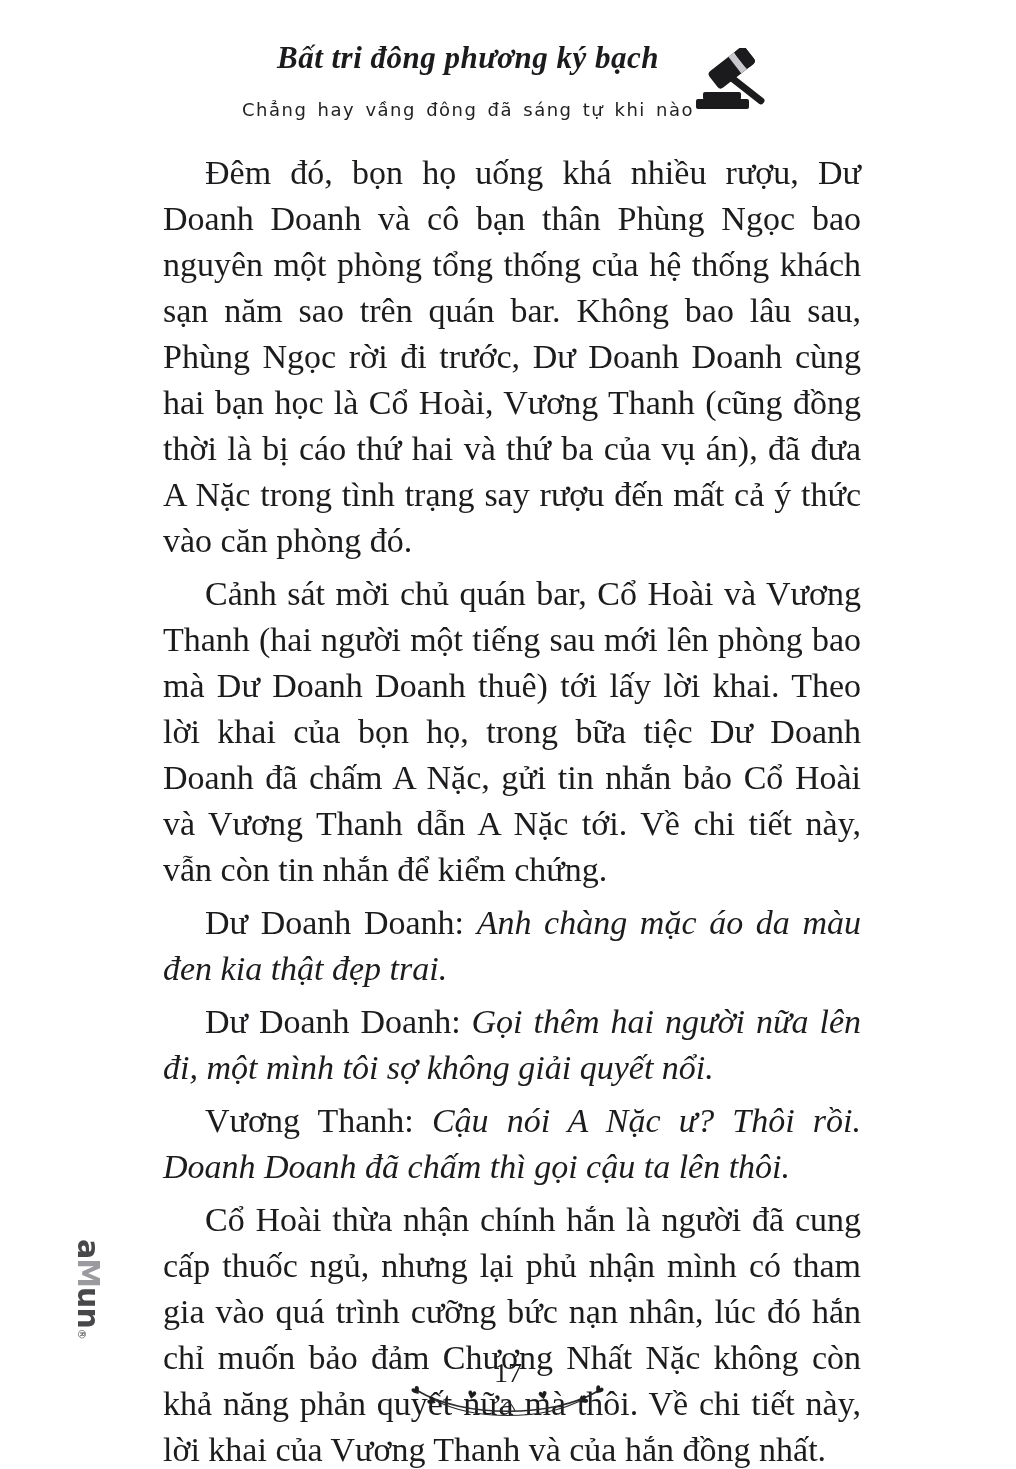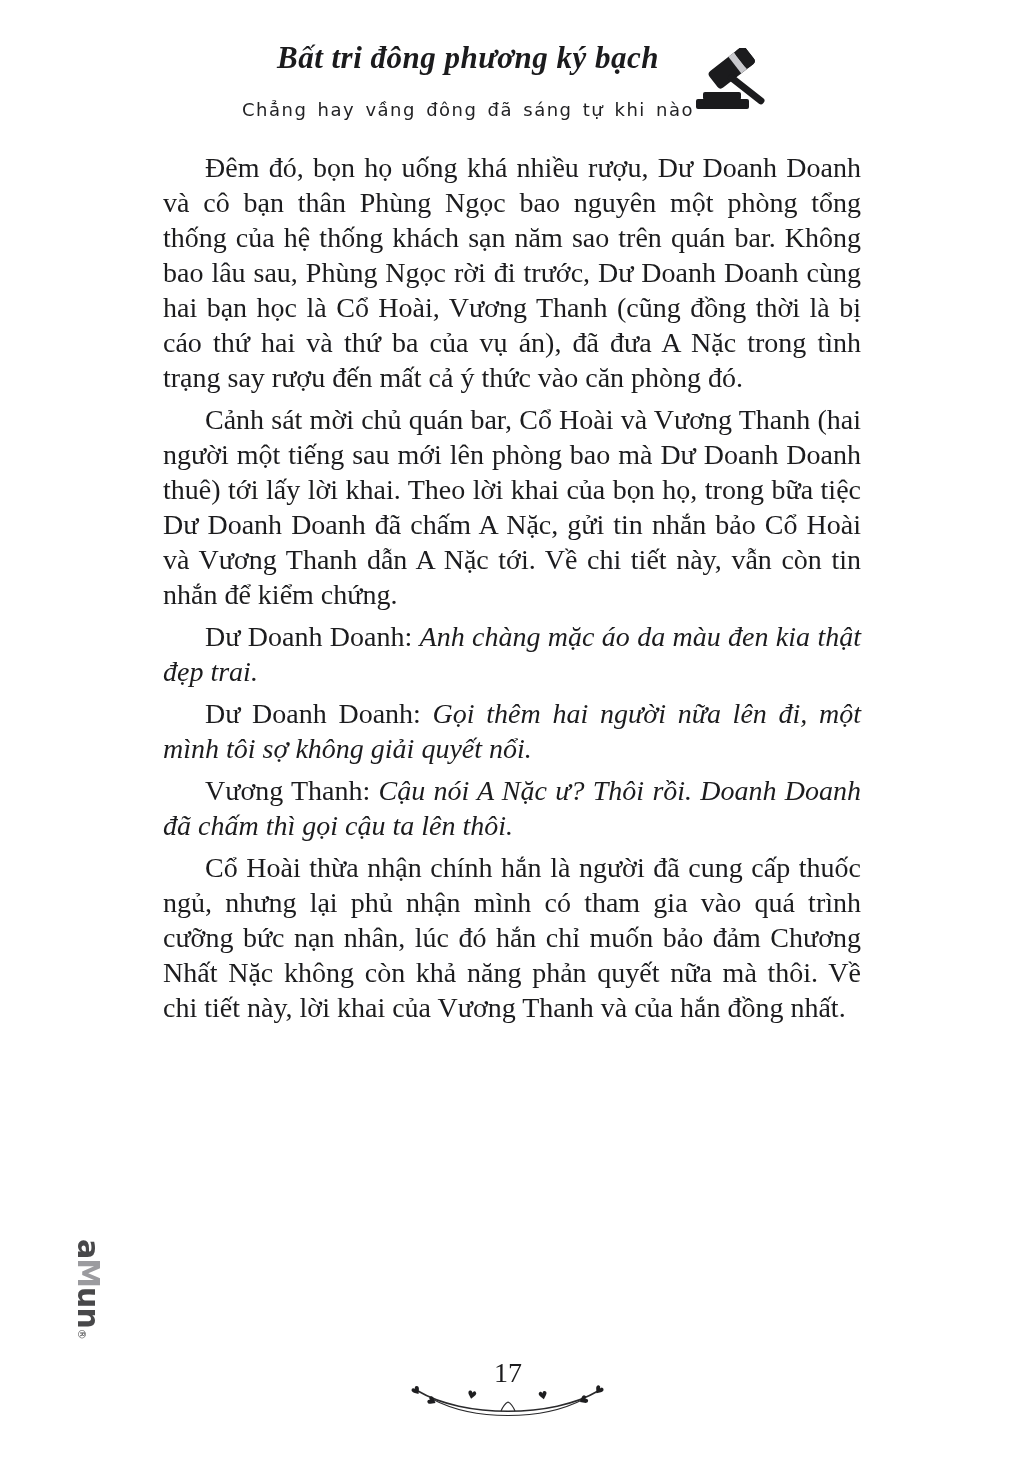--- a/index.html
+++ b/index.html
@@ -39,22 +39,22 @@
   }
   .gavel { width: 80px; height: 64px; flex: 0 0 auto; }
 
   
   .content {
     margin: 30px 0 0 163px;
     width: 713px;
   }
   .content p {
     margin: 0 15px 7px 0;
-    font-size: 28px;
-    line-height: 35px;
+    font-size: 34px;
+    line-height: 46px;
     text-align: justify;
     text-indent: 42px;
   }
   .quote { font-style: italic; }
 
   
   .logo {
     position: absolute;
     left: 42px;
     top: 1267px;

